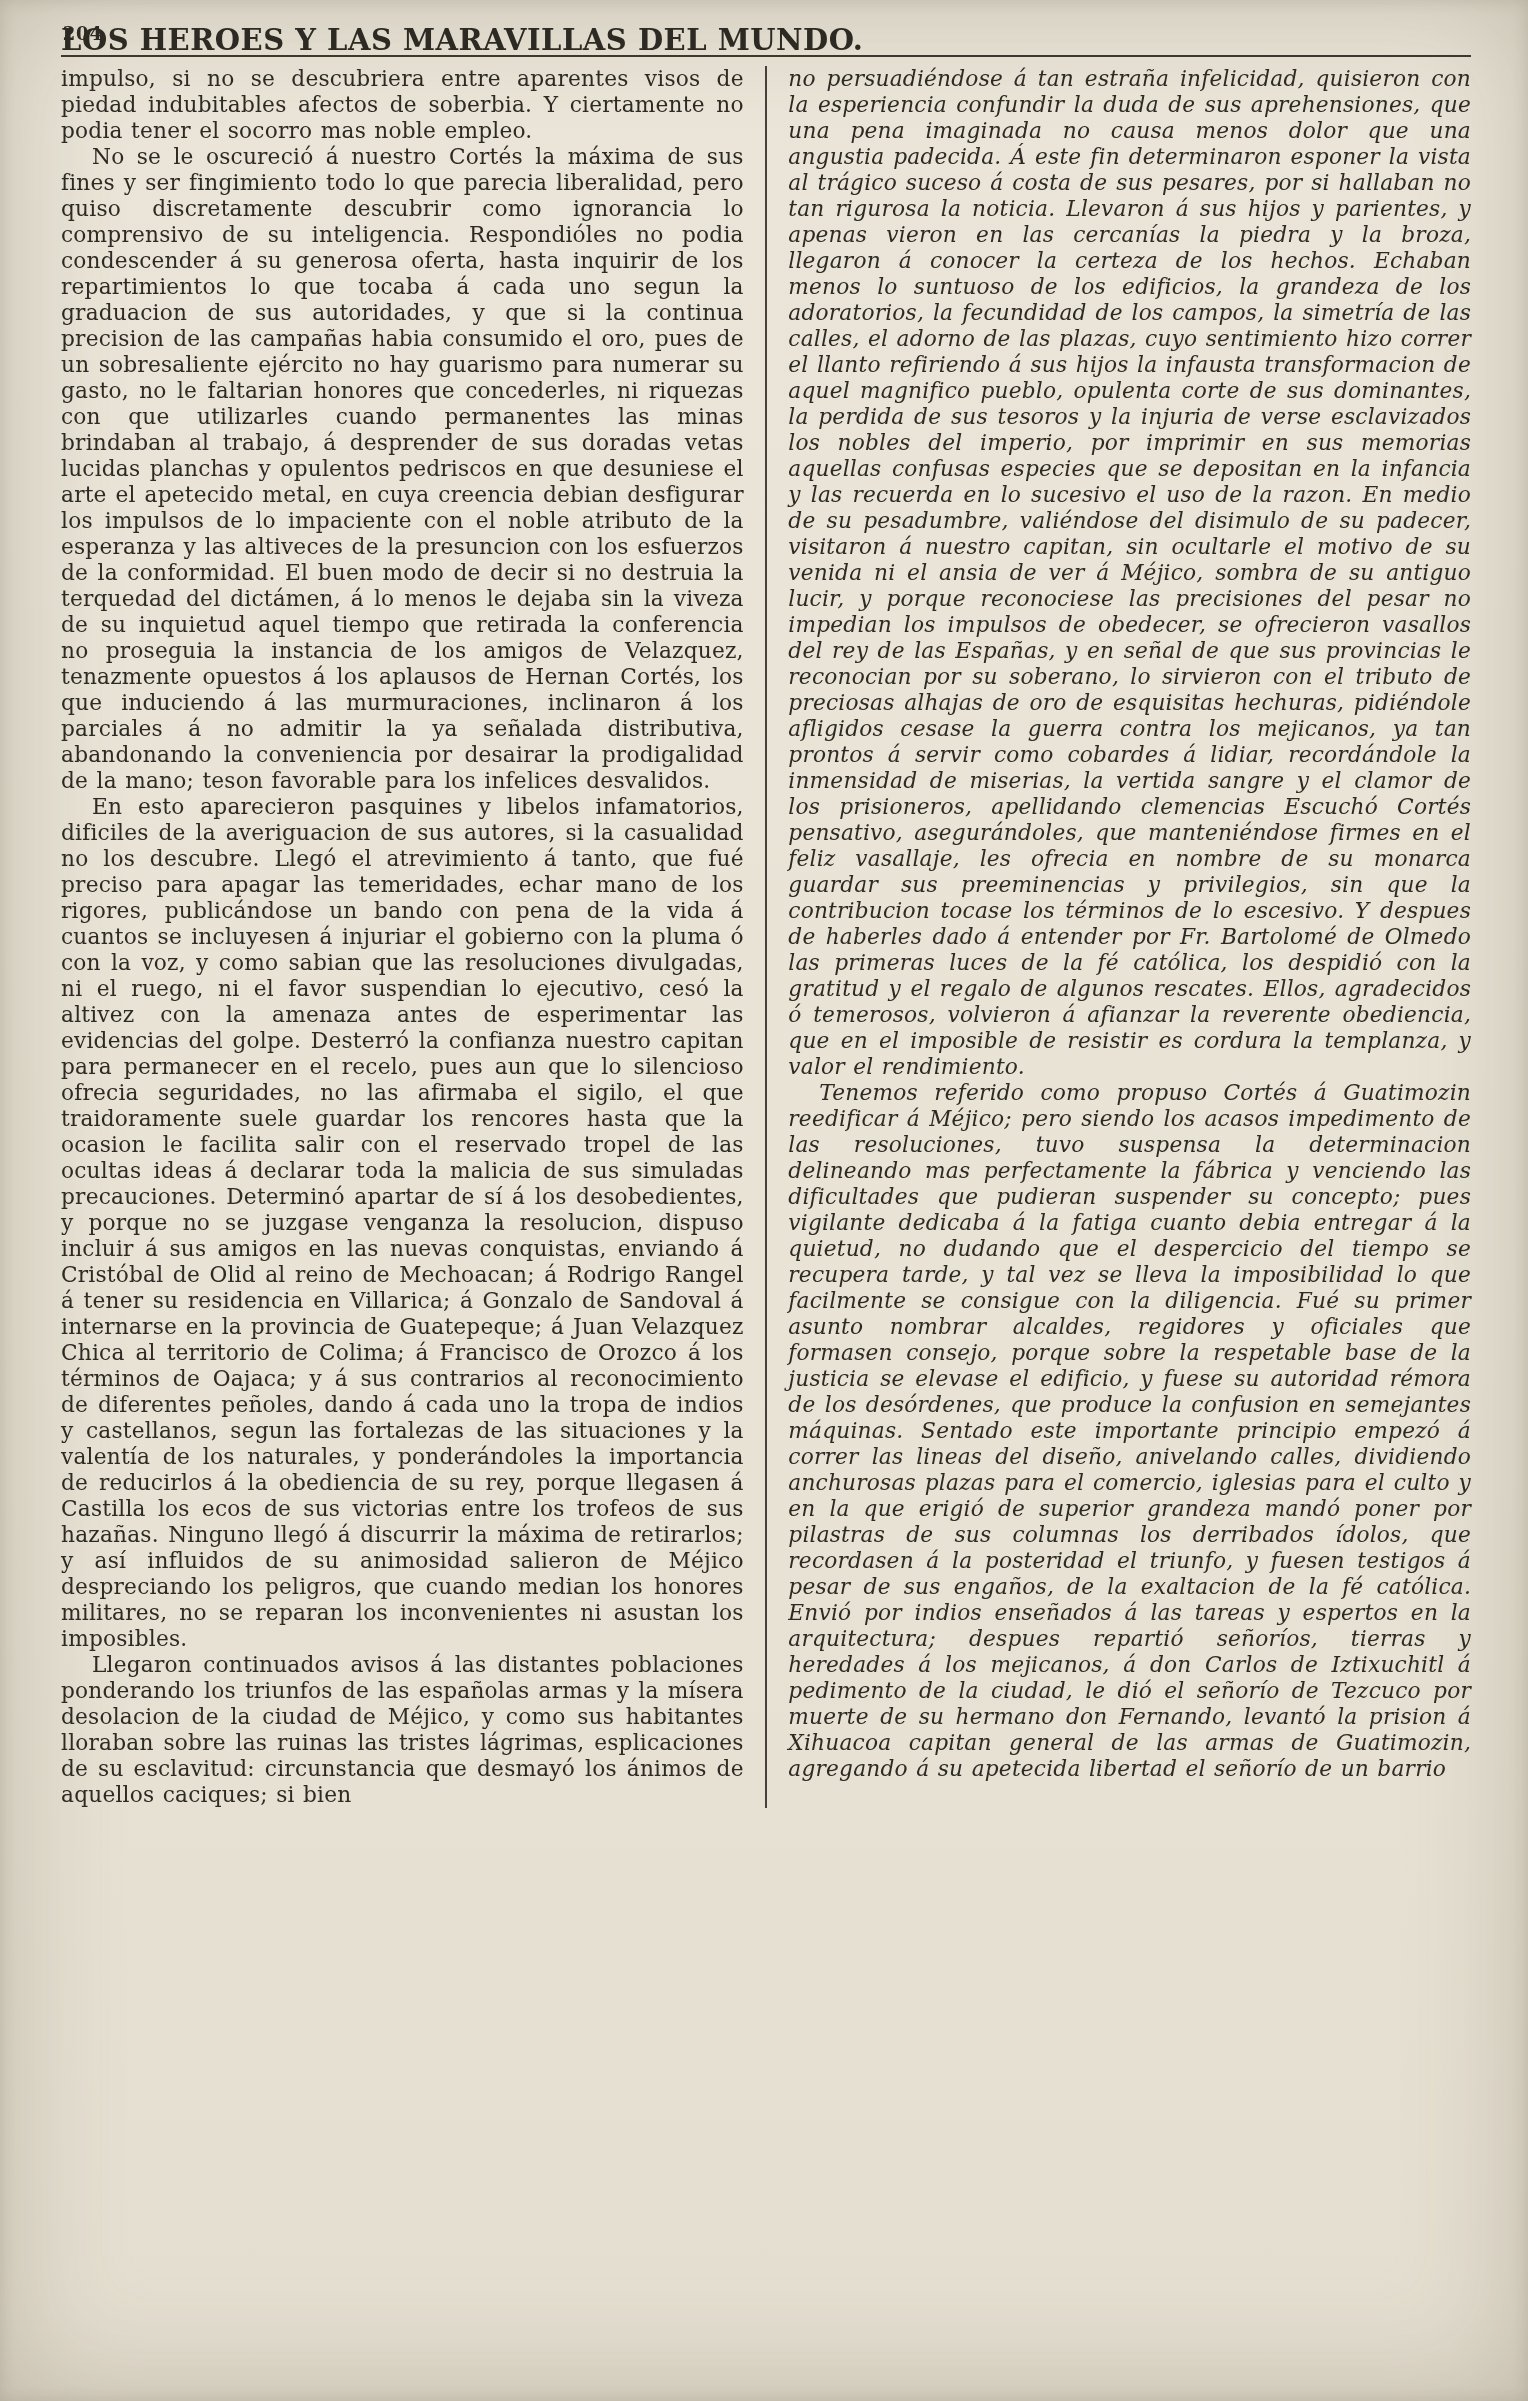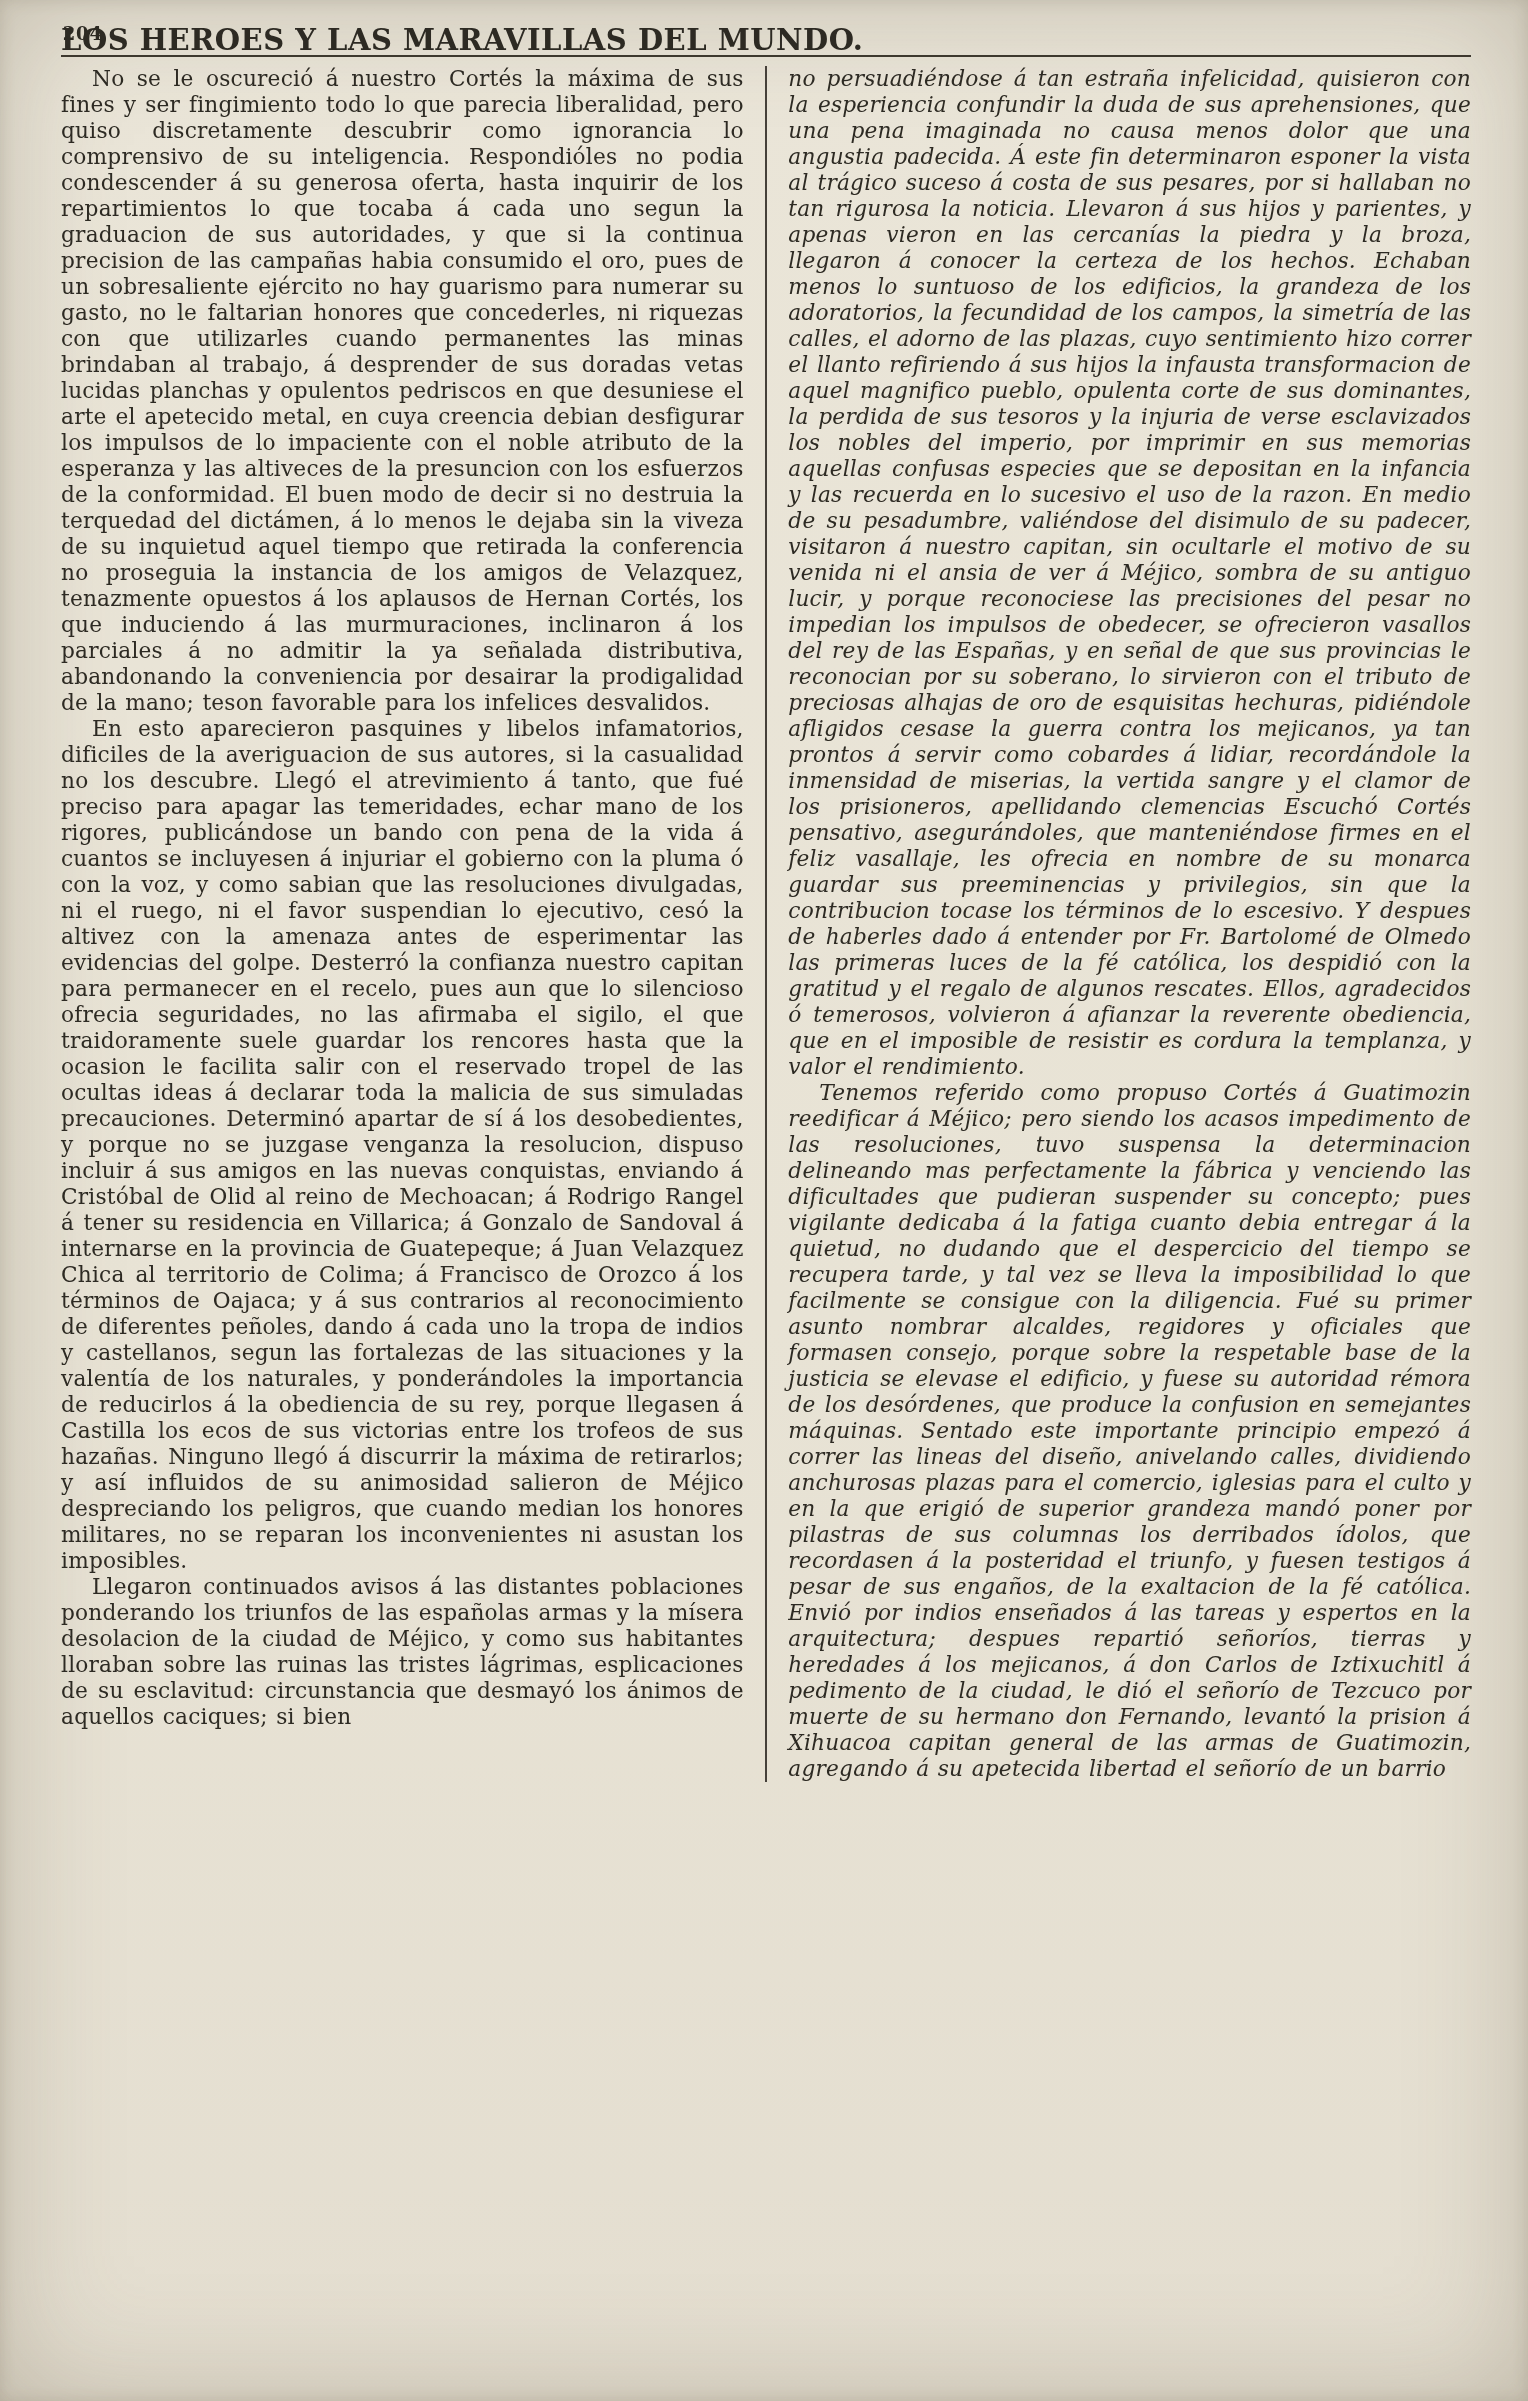--- a/index.html
+++ b/index.html
@@ -87,20 +87,21 @@
 
   <div class="header">
     <span class="page-number">204</span>
     <span class="running-title">LOS HEROES Y LAS MARAVILLAS DEL MUNDO.</span>
   </div>
 
   <div class="header-rule"></div>
 
   <div class="columns">
     <div class="col left">
+        <p class="para noindent">impulso, si no se descubriera entre aparentes visos de piedad indubitables afectos de soberbia. Y ciertamente no podia tener el socorro mas noble empleo.</p>
         <p class="para">No se le oscureció á nuestro Cortés la máxima de sus fines y ser fingimiento todo lo que parecia liberalidad, pero quiso discretamente descubrir como ignorancia lo comprensivo de su inteligencia. Respondióles no podia condescender á su generosa oferta, hasta inquirir de los repartimientos lo que tocaba á cada uno segun la graduacion de sus autoridades, y que si la continua precision de las campañas habia consumido el oro, pues de un sobresaliente ejército no hay guarismo para numerar su gasto, no le faltarian honores que concederles, ni riquezas con que utilizarles cuando permanentes las minas brindaban al trabajo, á desprender de sus doradas vetas lucidas planchas y opulentos pedriscos en que desuniese el arte el apetecido metal, en cuya creencia debian desfigurar los impulsos de lo impaciente con el noble atributo de la esperanza y las altiveces de la presuncion con los esfuerzos de la conformidad. El buen modo de decir si no destruia la terquedad del dictámen, á lo menos le dejaba sin la viveza de su inquietud aquel tiempo que retirada la conferencia no proseguia la instancia de los amigos de Velazquez, tenazmente opuestos á los aplausos de Hernan Cortés, los que induciendo á las murmuraciones, inclinaron á los parciales á no admitir la ya señalada distributiva, abandonando la conveniencia por desairar la prodigalidad de la mano; teson favorable para los infelices desvalidos.</p>
         <p class="para">En esto aparecieron pasquines y libelos infamatorios, dificiles de la averiguacion de sus autores, si la casualidad no los descubre. Llegó el atrevimiento á tanto, que fué preciso para apagar las temeridades, echar mano de los rigores, publicándose un bando con pena de la vida á cuantos se incluyesen á injuriar el gobierno con la pluma ó con la voz, y como sabian que las resoluciones divulgadas, ni el ruego, ni el favor suspendian lo ejecutivo, cesó la altivez con la amenaza antes de esperimentar las evidencias del golpe. Desterró la confianza nuestro capitan para permanecer en el recelo, pues aun que lo silencioso ofrecia seguridades, no las afirmaba el sigilo, el que traidoramente suele guardar los rencores hasta que la ocasion le facilita salir con el reservado tropel de las ocultas ideas á declarar toda la malicia de sus simuladas precauciones. Determinó apartar de sí á los desobedientes, y porque no se juzgase venganza la resolucion, dispuso incluir á sus amigos en las nuevas conquistas, enviando á Cristóbal de Olid al reino de Mechoacan; á Rodrigo Rangel á tener su residencia en Villarica; á Gonzalo de Sandoval á internarse en la provincia de Guatepeque; á Juan Velazquez Chica al territorio de Colima; á Francisco de Orozco á los términos de Oajaca; y á sus contrarios al reconocimiento de diferentes peñoles, dando á cada uno la tropa de indios y castellanos, segun las fortalezas de las situaciones y la valentía de los naturales, y ponderándoles la importancia de reducirlos á la obediencia de su rey, porque llegasen á Castilla los ecos de sus victorias entre los trofeos de sus hazañas. Ninguno llegó á discurrir la máxima de retirarlos; y así influidos de su animosidad salieron de Méjico despreciando los peligros, que cuando median los honores militares, no se reparan los inconvenientes ni asustan los imposibles.</p>
         <p class="para">Llegaron continuados avisos á las distantes poblaciones ponderando los triunfos de las españolas armas y la mísera desolacion de la ciudad de Méjico, y como sus habitantes lloraban sobre las ruinas las tristes lágrimas, esplicaciones de su esclavitud: circunstancia que desmayó los ánimos de aquellos caciques; si bien</p>
       </div>
     <div class="col-divider"></div>
     <div class="col right">
         <p class="para noindent">no persuadiéndose á tan estraña infelicidad, quisieron con la esperiencia confundir la duda de sus aprehensiones, que una pena imaginada no causa menos dolor que una angustia padecida. Á este fin determinaron esponer la vista al trágico suceso á costa de sus pesares, por si hallaban no tan rigurosa la noticia. Llevaron á sus hijos y parientes, y apenas vieron en las cercanías la piedra y la broza, llegaron á conocer la certeza de los hechos. Echaban menos lo suntuoso de los edificios, la grandeza de los adoratorios, la fecundidad de los campos, la simetría de las calles, el adorno de las plazas, cuyo sentimiento hizo correr el llanto refiriendo á sus hijos la infausta transformacion de aquel magnifico pueblo, opulenta corte de sus dominantes, la perdida de sus tesoros y la injuria de verse esclavizados los nobles del imperio, por imprimir en sus memorias aquellas confusas especies que se depositan en la infancia y las recuerda en lo sucesivo el uso de la razon. En medio de su pesadumbre, valiéndose del disimulo de su padecer, visitaron á nuestro capitan, sin ocultarle el motivo de su venida ni el ansia de ver á Méjico, sombra de su antiguo lucir, y porque reconociese las precisiones del pesar no impedian los impulsos de obedecer, se ofrecieron vasallos del rey de las Españas, y en señal de que sus provincias le reconocian por su soberano, lo sirvieron con el tributo de preciosas alhajas de oro de esquisitas hechuras, pidiéndole afligidos cesase la guerra contra los mejicanos, ya tan prontos á servir como cobardes á lidiar, recordándole la inmensidad de miserias, la vertida sangre y el clamor de los prisioneros, apellidando clemencias Escuchó Cortés pensativo, asegurándoles, que manteniéndose firmes en el feliz vasallaje, les ofrecia en nombre de su monarca guardar sus preeminencias y privilegios, sin que la contribucion tocase los términos de lo escesivo. Y despues de haberles dado á entender por Fr. Bartolomé de Olmedo las primeras luces de la fé católica, los despidió con la gratitud y el regalo de algunos rescates. Ellos, agradecidos ó temerosos, volvieron á afianzar la reverente obediencia, que en el imposible de resistir es cordura la templanza, y valor el rendimiento.</p>
         <p class="para">Tenemos referido como propuso Cortés á Guatimozin reedificar á Méjico; pero siendo los acasos impedimento de las resoluciones, tuvo suspensa la determinacion delineando mas perfectamente la fábrica y venciendo las dificultades que pudieran suspender su concepto; pues vigilante dedicaba á la fatiga cuanto debia entregar á la quietud, no dudando que el despercicio del tiempo se recupera tarde, y tal vez se lleva la imposibilidad lo que facilmente se consigue con la diligencia. Fué su primer asunto nombrar alcaldes, regidores y oficiales que formasen consejo, porque sobre la respetable base de la justicia se elevase el edificio, y fuese su autoridad rémora de los desórdenes, que produce la confusion en semejantes máquinas. Sentado este importante principio empezó á correr las lineas del diseño, anivelando calles, dividiendo anchurosas plazas para el comercio, iglesias para el culto y en la que erigió de superior grandeza mandó poner por pilastras de sus columnas los derribados ídolos, que recordasen á la posteridad el triunfo, y fuesen testigos á pesar de sus engaños, de la exaltacion de la fé católica. Envió por indios enseñados á las tareas y espertos en la arquitectura; despues repartió señoríos, tierras y heredades á los mejicanos, á don Carlos de Iztixuchitl á pedimento de la ciudad, le dió el señorío de Tezcuco por muerte de su hermano don Fernando, levantó la prision á Xihuacoa capitan general de las armas de Guatimozin, agregando á su apetecida libertad el señorío de un barrio</p>
       </div>
   </div>

